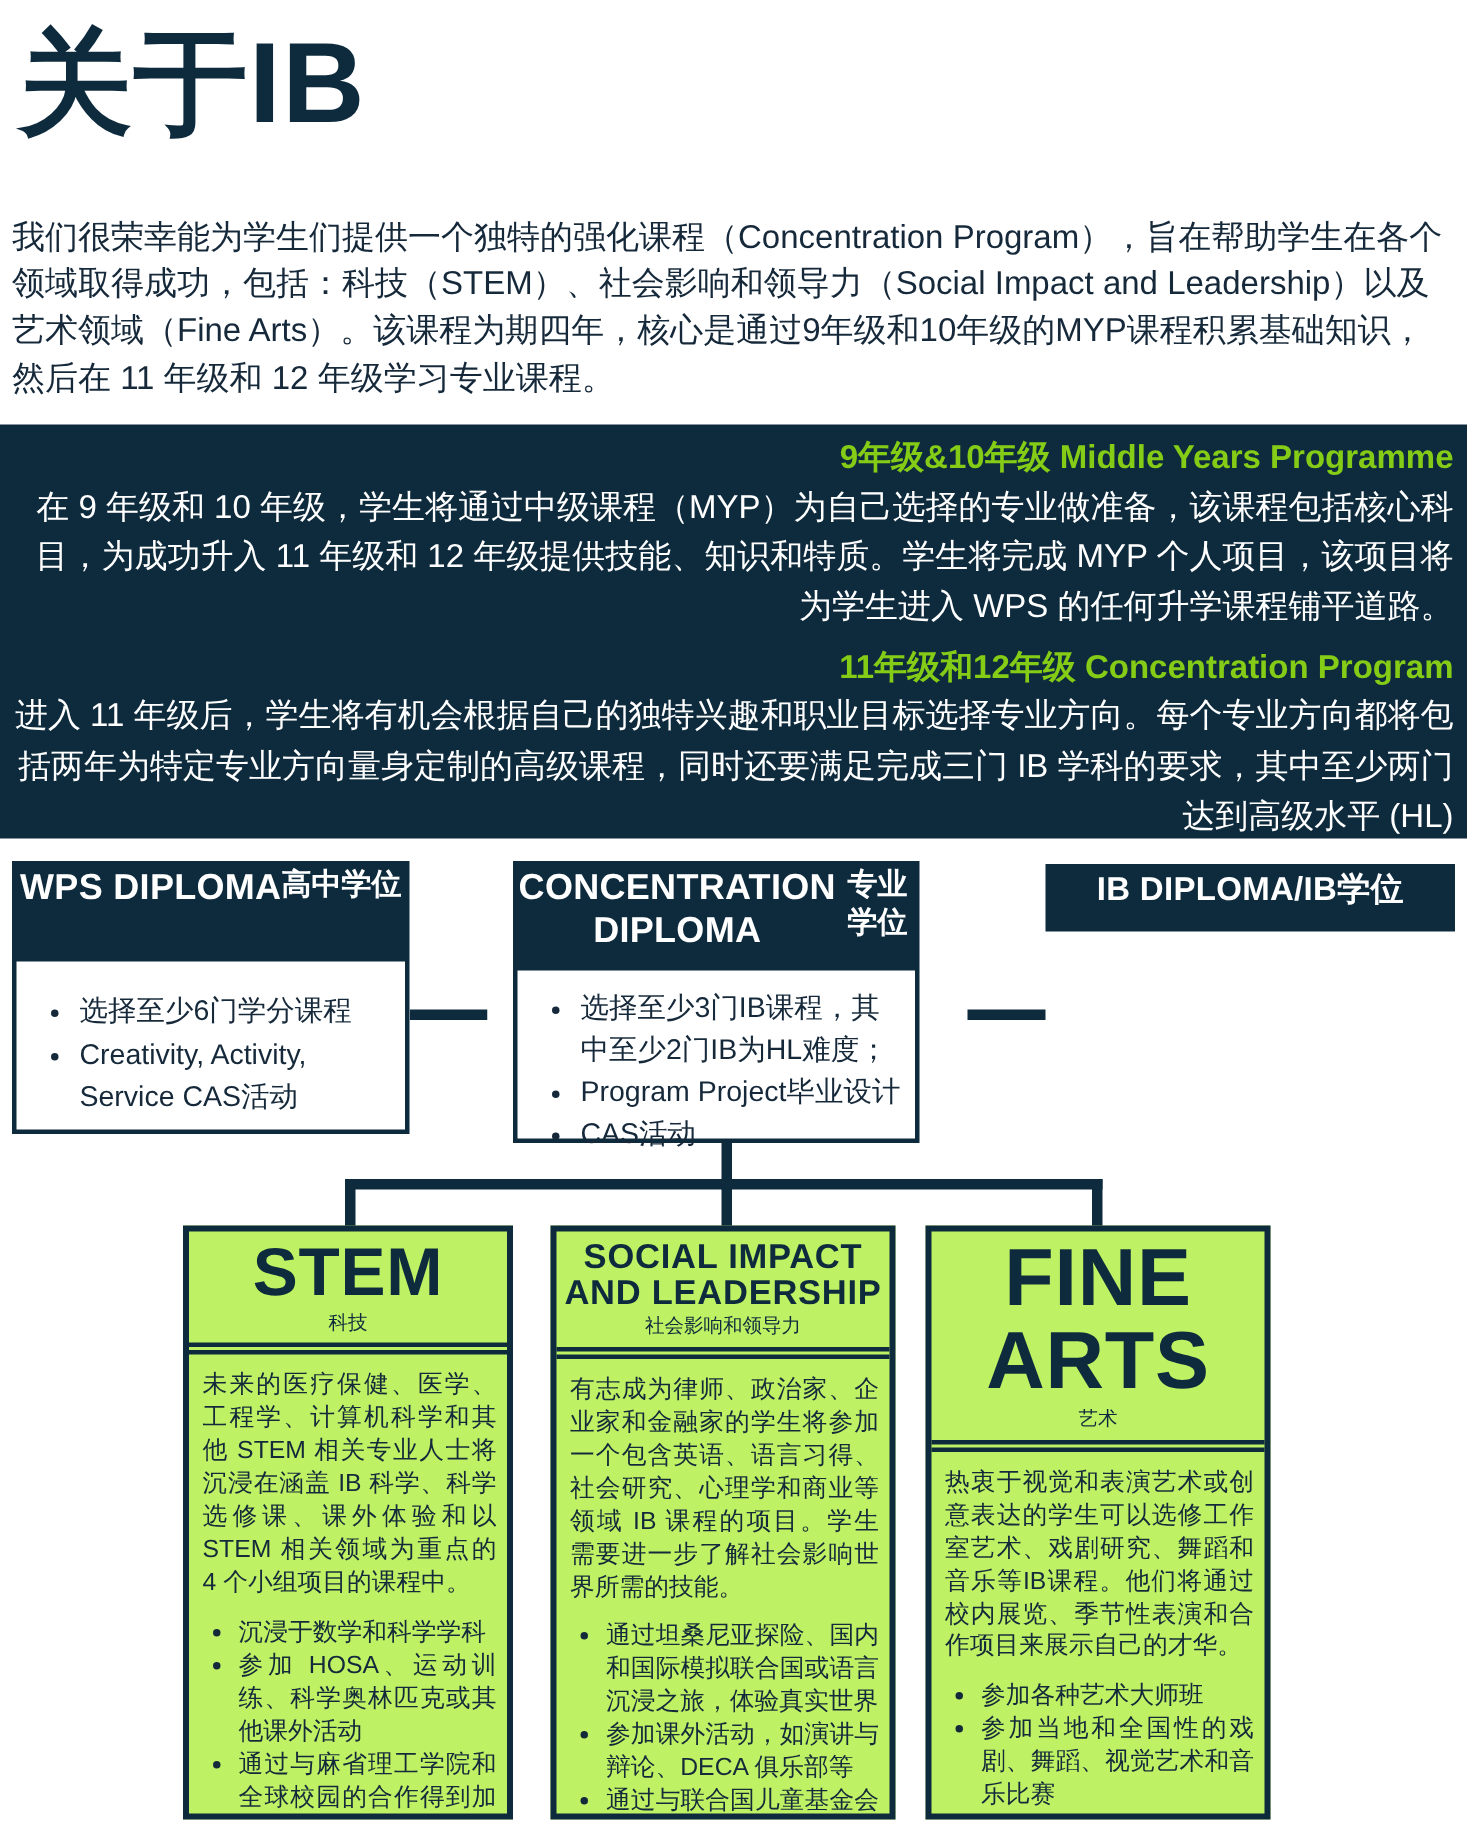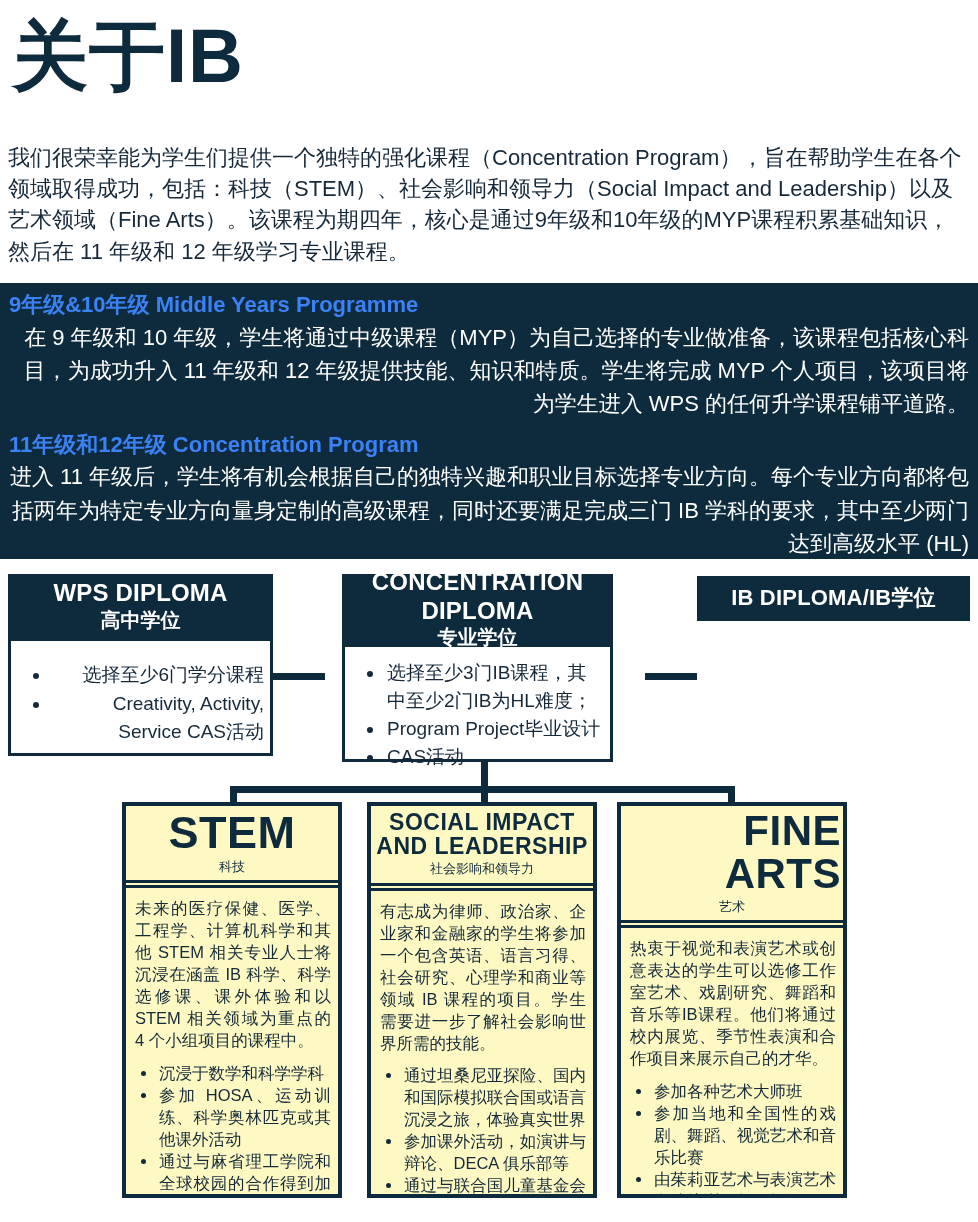--- a/index.html
+++ b/index.html
@@ -9,50 +9,50 @@
 
   
   .page-title { position:absolute; top:18px; left:12px; font-size:76px; line-height:1.0;
                 font-weight:bold; letter-spacing:1px; color:#0e2b3d; }
   .intro { position:absolute; top:142px; left:8px; width:960px;
            font-size:22px; line-height:1.42; color:#16293a; }
 
   
   .banner { position:absolute; top:283px; left:0; width:978px; height:276px;
             background:#0e2b3d; color:#ffffff; padding:8px 9px 8px 9px; overflow:hidden; }
-  .banner h2 { font-size:22px; line-height:1.25; font-weight:bold; color:#3b82f6; }
+  .banner h2 { font-size:22px; line-height:1.25; font-weight:bold; color:#84cc16;text-align:right; }
   .banner p  { font-size:22px; line-height:1.52; margin-top:2px; color:#fff;text-align:right; }
   .banner .sec2 { margin-top:10px; }
 
   
   .flow { position:absolute; top:559px; left:0; width:978px; height:663px; }
   .cline { position:absolute; background:#0e2b3d; }
 
   
   .dbox { position:absolute; background:#fff; }
   .dbox-head { background:#0e2b3d; color:#fff; text-align:center; display:flex;
-               flex-direction:column; justify-content:center; padding:4px 2px; }
+               flex-direction:row; justify-content:center; padding:4px 2px; }
   .dh-en { font-size:24px; font-weight:bold; letter-spacing:0.2px; line-height:1.2; }
   .dh-zh { font-size:20px; font-weight:bold; line-height:1.25; }
   .dh-zh:empty { display:none; }
   .dbox-body { background:#fff; border:3px solid #0e2b3d; }
   .dbox-body ul { list-style:disc; padding-left:30px; }
   .dbox-body li { padding-left:2px; }
-  .b-left  .dbox-body { padding:20px 6px 6px 10px; font-size:19px; line-height:1.5;text-align:right; }
+  .b-left  .dbox-body { padding:20px 20px 6px 10px; font-size:19px; line-height:1.5; }
   .b-mid   .dbox-body { padding:12px 6px 6px 10px; font-size:19px; line-height:1.48; }
   .b-right .dbox-body { padding:14px 4px 6px 8px;  font-size:17px; line-height:1.33; }
   .b-right .dbox-body li { margin-bottom:1px; }
 
   
-  .tbox { position:absolute; top:243px; height:396px; background:#fef9c3;
+  .tbox { position:absolute; top:258px; height:396px; background:#bef264;
           border:4px solid #0e2b3d; display:flex; flex-direction:column; }
   .tbox-head { text-align:center; border-bottom:3px solid #0e2b3d; padding:4px 2px 6px 2px; }
   .th-en { font-weight:bold; color:#0e2b3d; line-height:1.02; letter-spacing:0.5px; }
   .th-en.sz-big { font-size:45px; }
-  .th-en.sz-big2 { font-size:42px;text-align:right; }
+  .th-en.sz-big2 { font-size:54px; }
   .th-en.sz-small { font-size:23px; line-height:1.05; }
   .th-zh { font-size:13px; font-weight:normal; color:#0e2b3d; margin-top:3px; line-height:1.2; }
   .tbox-body { flex:1; border-top:3px solid #0e2b3d; margin-top:2px; overflow:hidden;
                padding:10px 7px 22px 9px; font-size:16.5px; line-height:1.33;
                text-align:justify; color:#14293a; }
   .tbox-body p { margin-bottom:11px; }
   .tbox-body ul { list-style:disc; padding-left:23px; }
   .tbox-body li { padding-left:1px; text-align:justify; }
 </style>
 </head>

